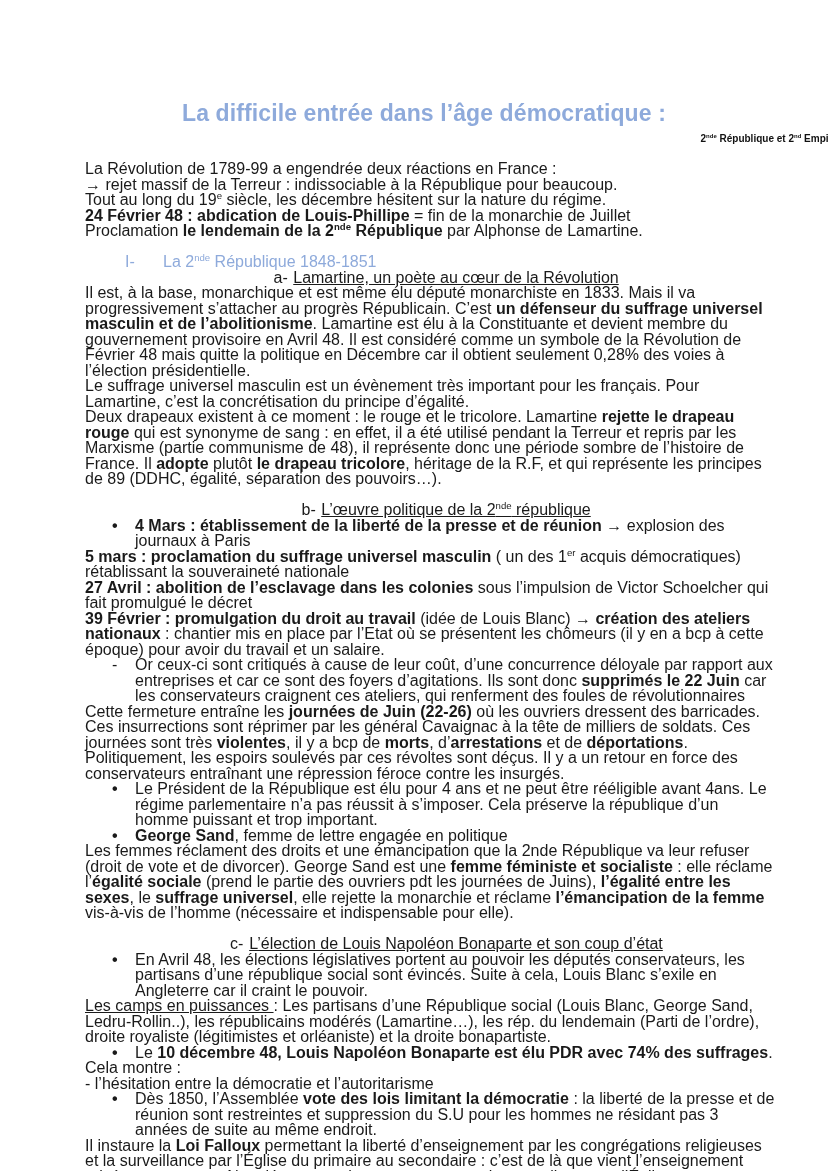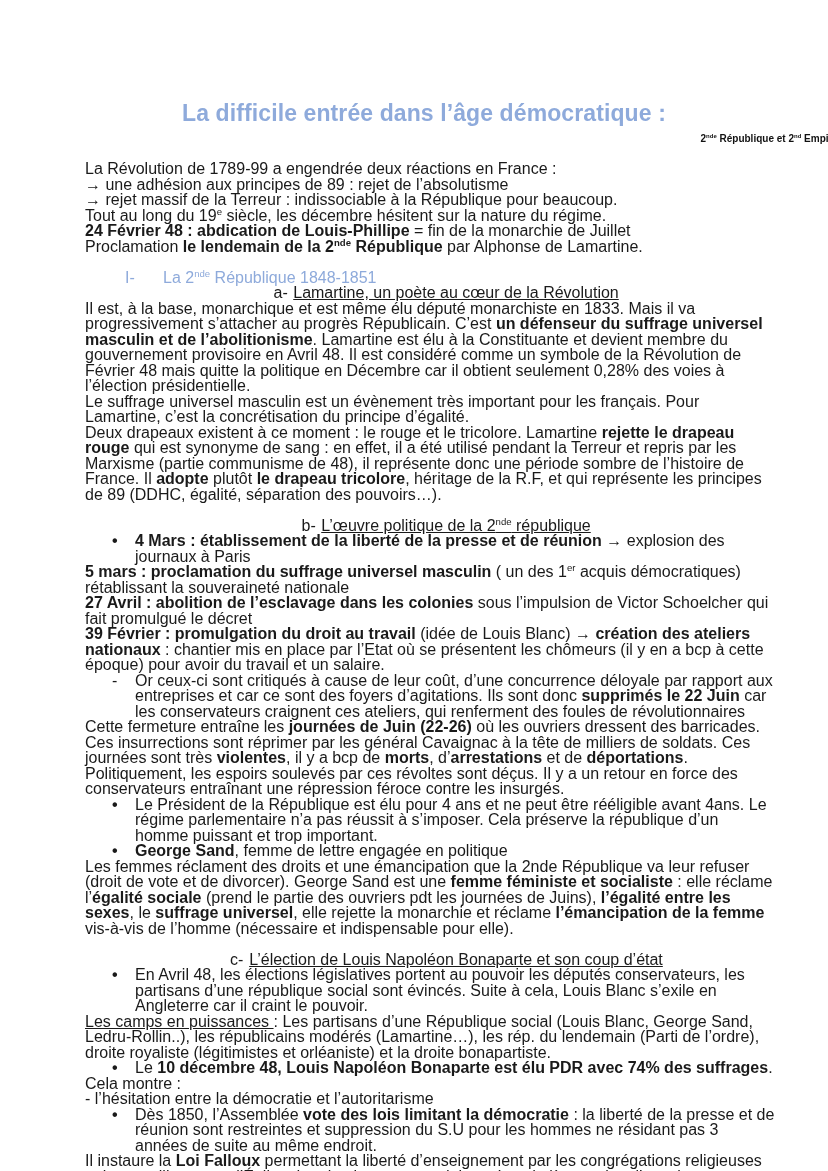--- a/index.html
+++ b/index.html
@@ -30,21 +30,20 @@
 </style>
 </head>
 <body>
 
 <div class="page">
   <div class="title">La difficile entrée dans l’âge démocratique :</div>
   <div class="subtitle"><span>2</span><sup>nde</sup><span> République et 2</span><sup>nd</sup><span> Empire</span></div>
 
   <div class="body">
     <p>La Révolution de 1789-99 a engendrée deux réactions en France :</p>
-    <p> → une adhésion aux principes de 89 : rejet de l’absolutisme</p>
     <p> → rejet massif de la Terreur : indissociable à la République pour beaucoup.</p>
     <p><span>Tout au long du 19</span><sup>e</sup><span> siècle, les décembre hésitent sur la nature du régime.</span></p>
     <p><b>24 Février 48 : abdication de Louis-Phillipe</b><span> = fin de la monarchie de Juillet</span></p>
     <p><span>Proclamation </span><b><span>le lendemain de la 2</span><sup>nde</sup><span> République</span></b><span> par Alphonse de Lamartine.</span></p>
     <div class="gap"></div>
 
     <p class="h1"><span class="num">I-</span><span>La 2</span><sup>nde</sup><span> République 1848-1851</span></p>
     <p class="h2"><span class="num">a-</span><span class="txt">Lamartine, un poète au cœur de la Révolution</span></p>
 
     <p><span>Il est, à la base, monarchique et est même élu député monarchiste en 1833. Mais il va progressivement s’attacher au progrès Républicain. C’est </span><b>un défenseur du suffrage universel masculin et de l’abolitionisme</b><span>. Lamartine est élu à la Constituante et devient membre du gouvernement provisoire en Avril 48. Il est considéré comme un symbole de la Révolution de Février 48 mais quitte la politique en Décembre car il obtient seulement 0,28% des voies à l’élection présidentielle.</span></p>

